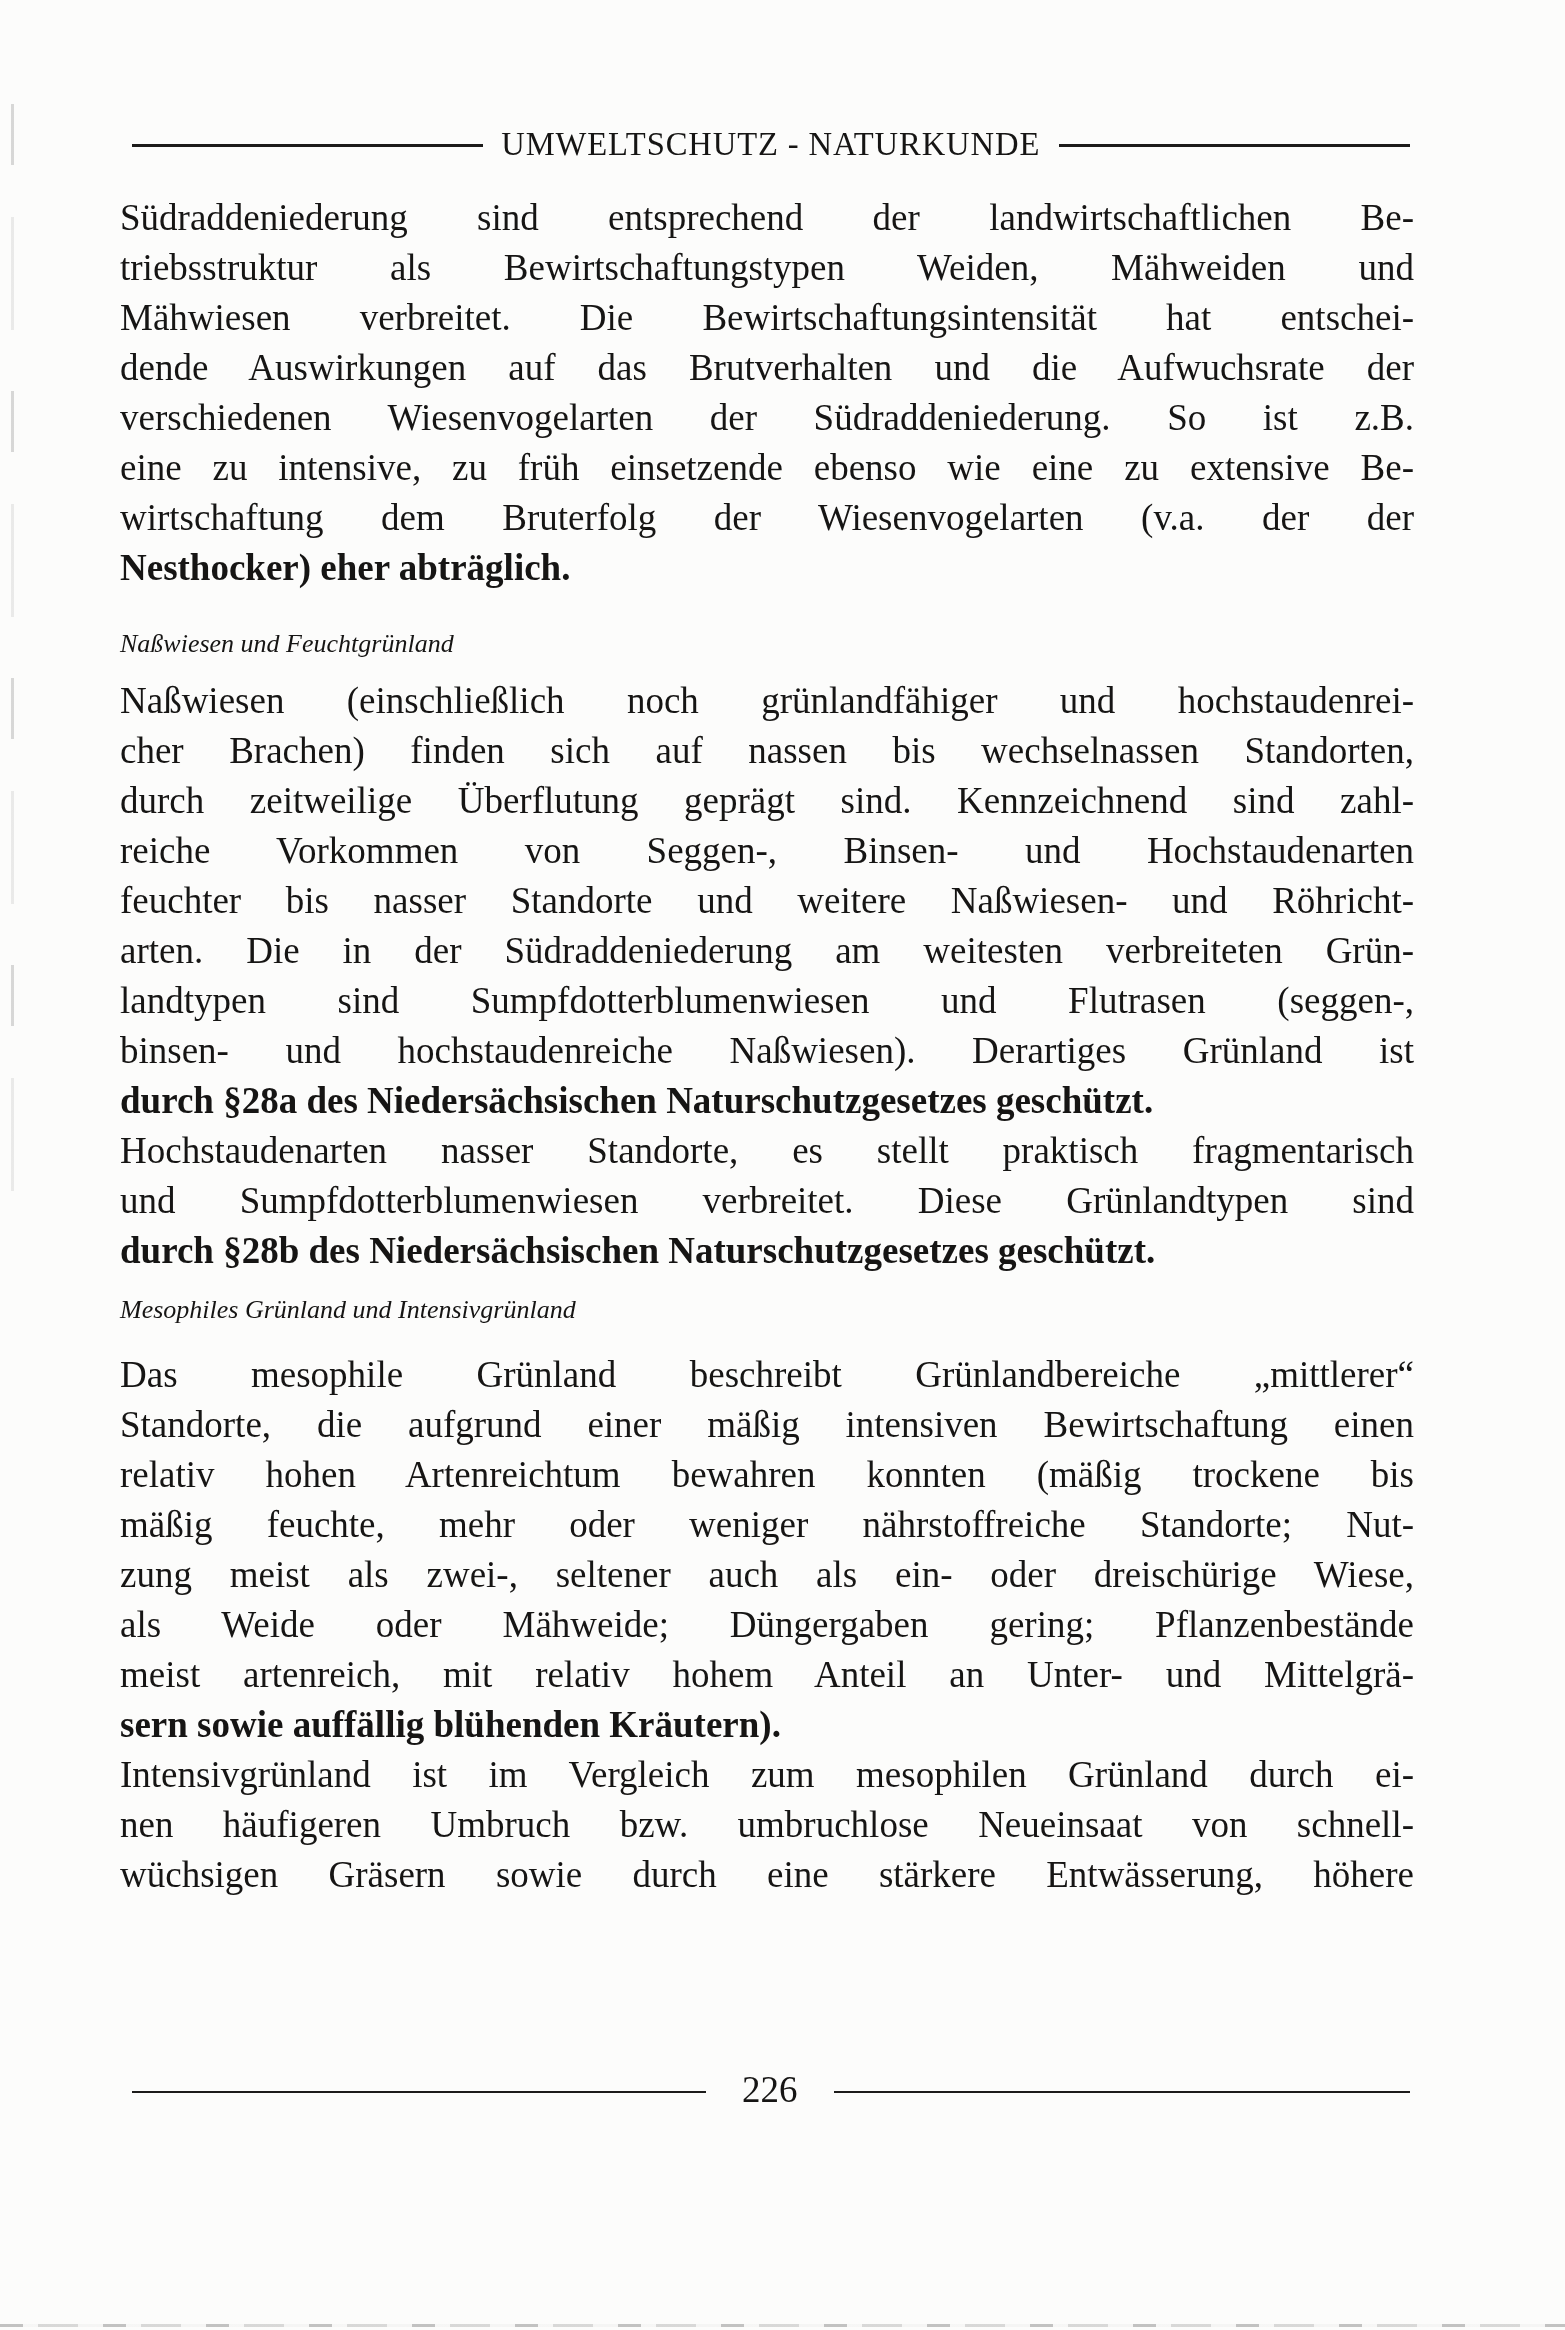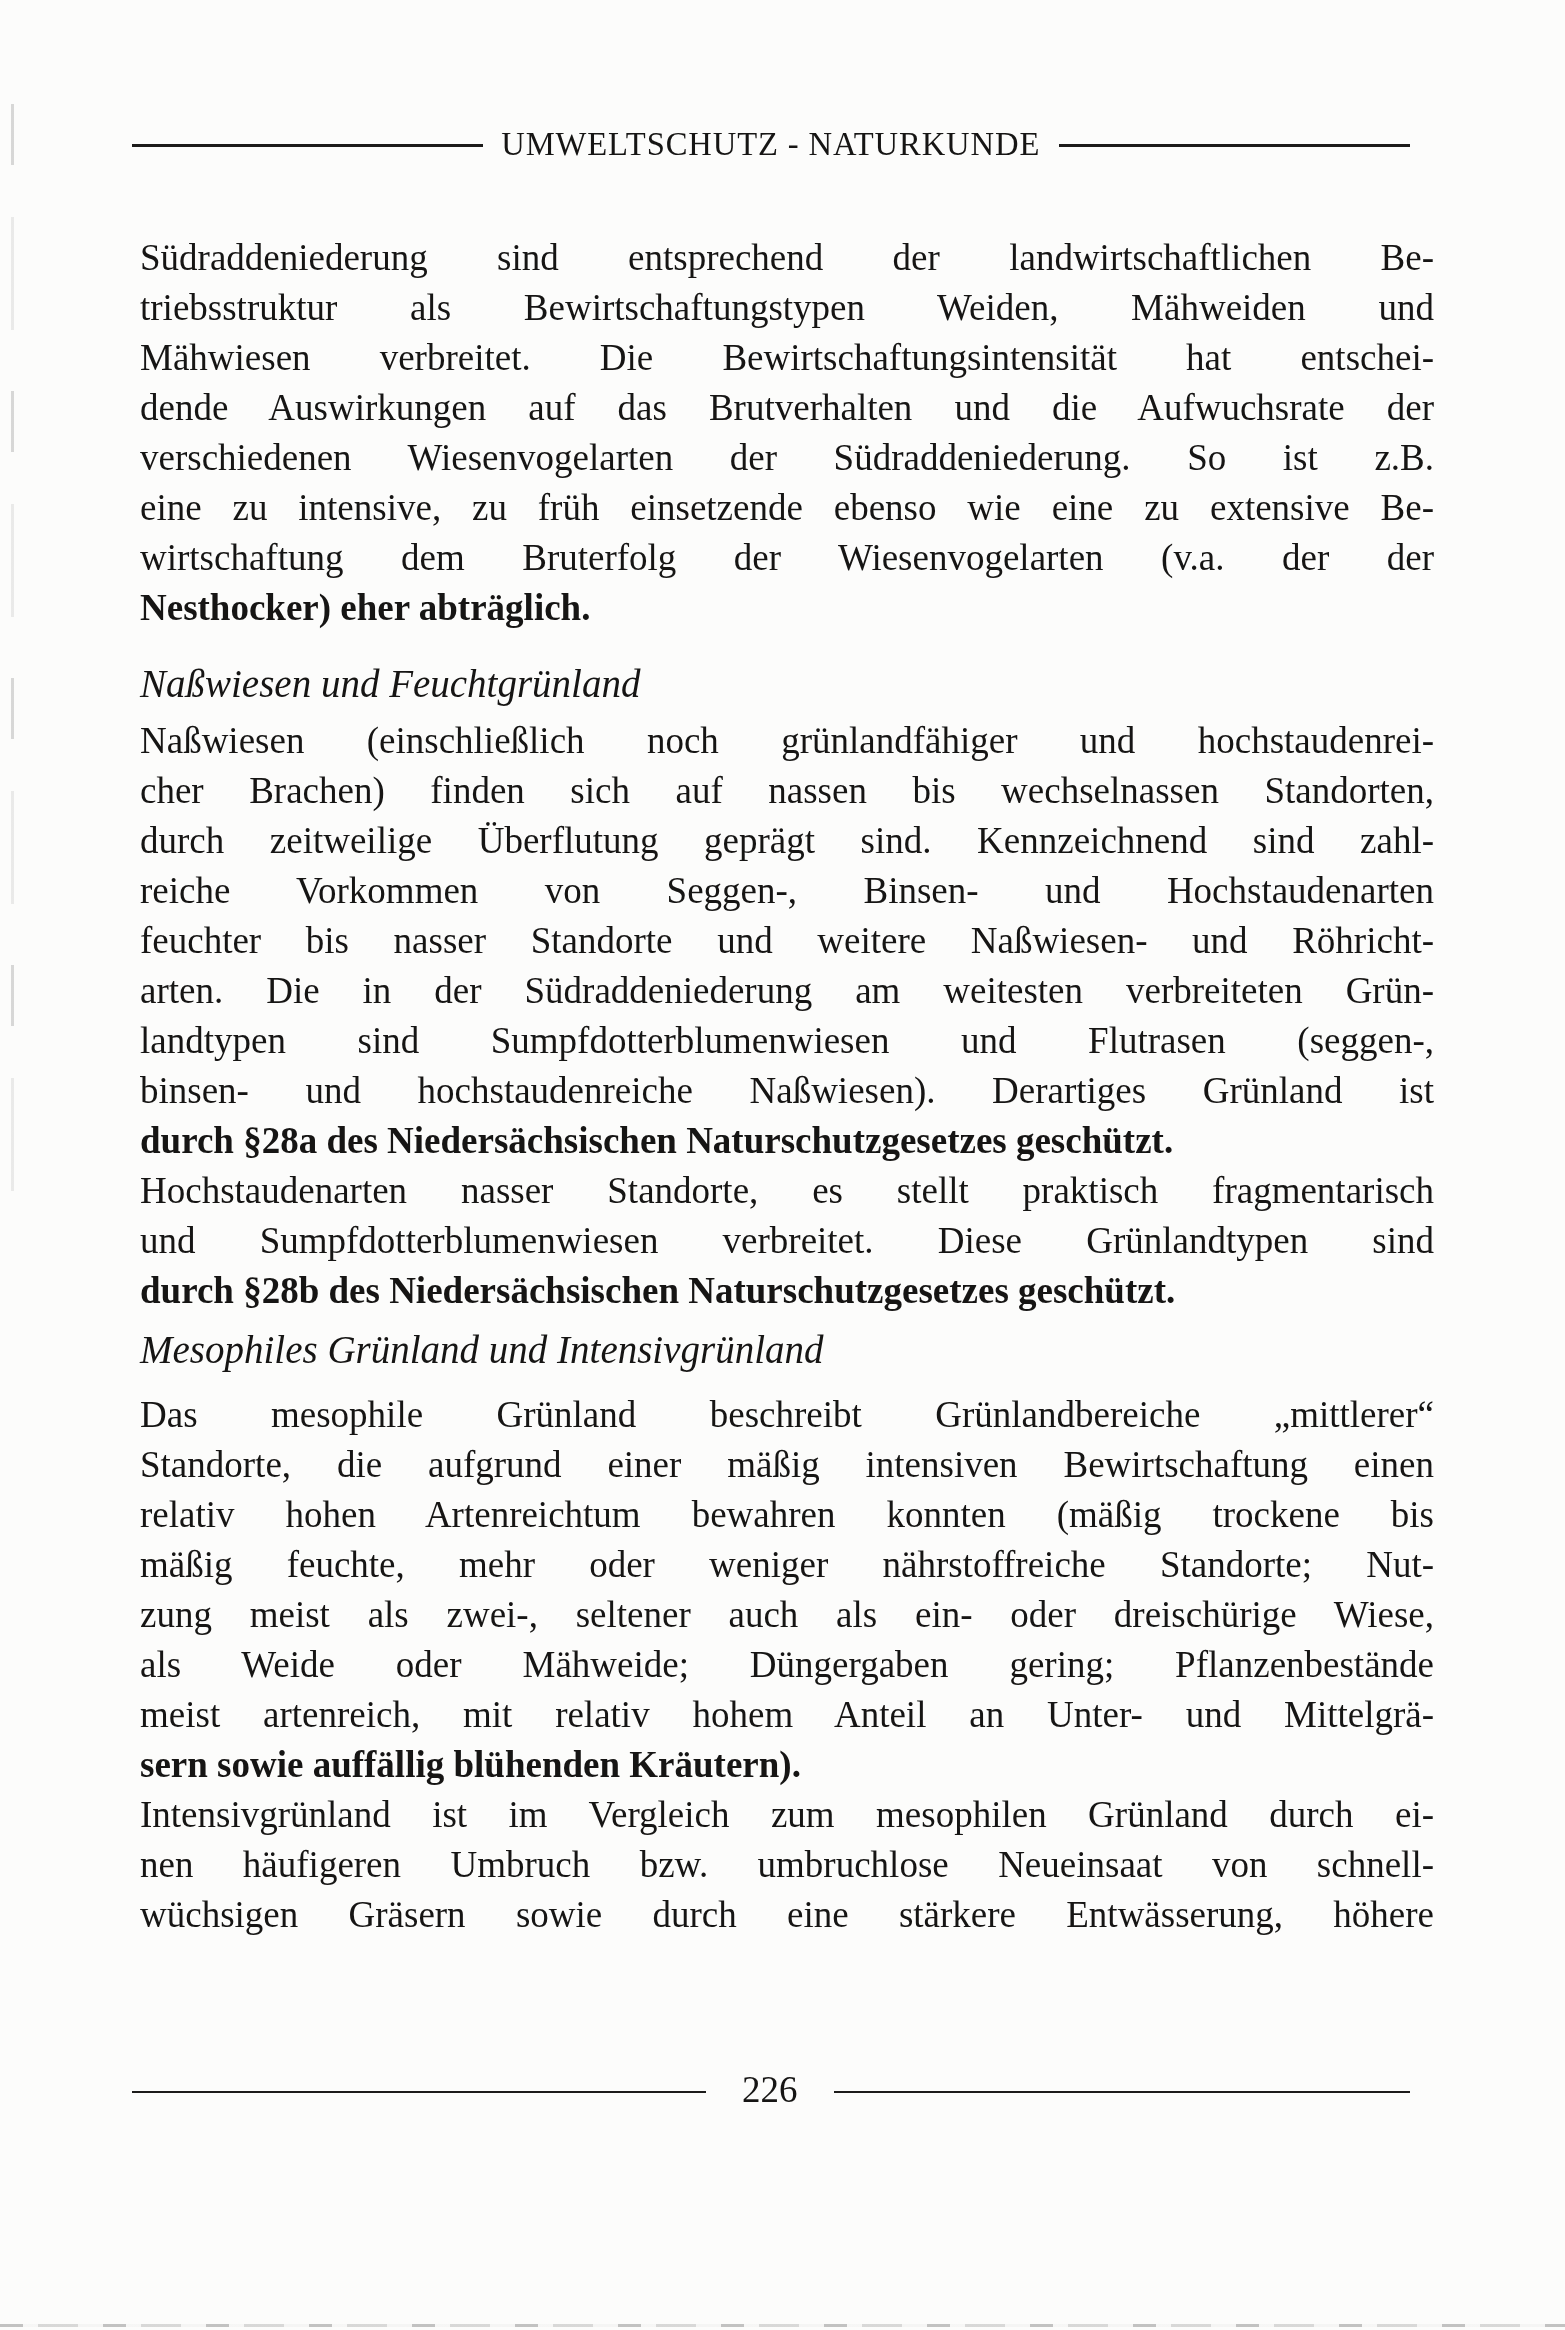--- a/index.html
+++ b/index.html
@@ -35,41 +35,40 @@
     white-space: nowrap;
     transform: scaleX(0.96);
     line-height: 1;
     padding-bottom: 3.5px;
   }
 
   
   .text-column {
     position: absolute;
     top: 193px;
-    left: 140px;
+    left: 120px;
     width: 1294px;
     font-size: 37px;
-    margin-top: 40px;
   }
   .line {
     line-height: 50px;
     height: 50px;
     overflow: hidden;
     text-align: justify;
     text-align-last: justify;
     white-space: nowrap;
   }
   .line.plain {
     text-align-last: left;
     white-space: normal;
     font-weight: bold;
   }
   .section-heading {
     font-style: italic;
-    font-size: 39px;
+    font-size: 26px;
     line-height: 50px;
     height: 50px;
   }
   .heading-1 { margin-top: 26px; margin-bottom: 7px; }
   .heading-2 { margin-top: 8.7px; margin-bottom: 15.7px; }
 
   
   .page-footer {
     position: absolute;
     top: 2071px;

